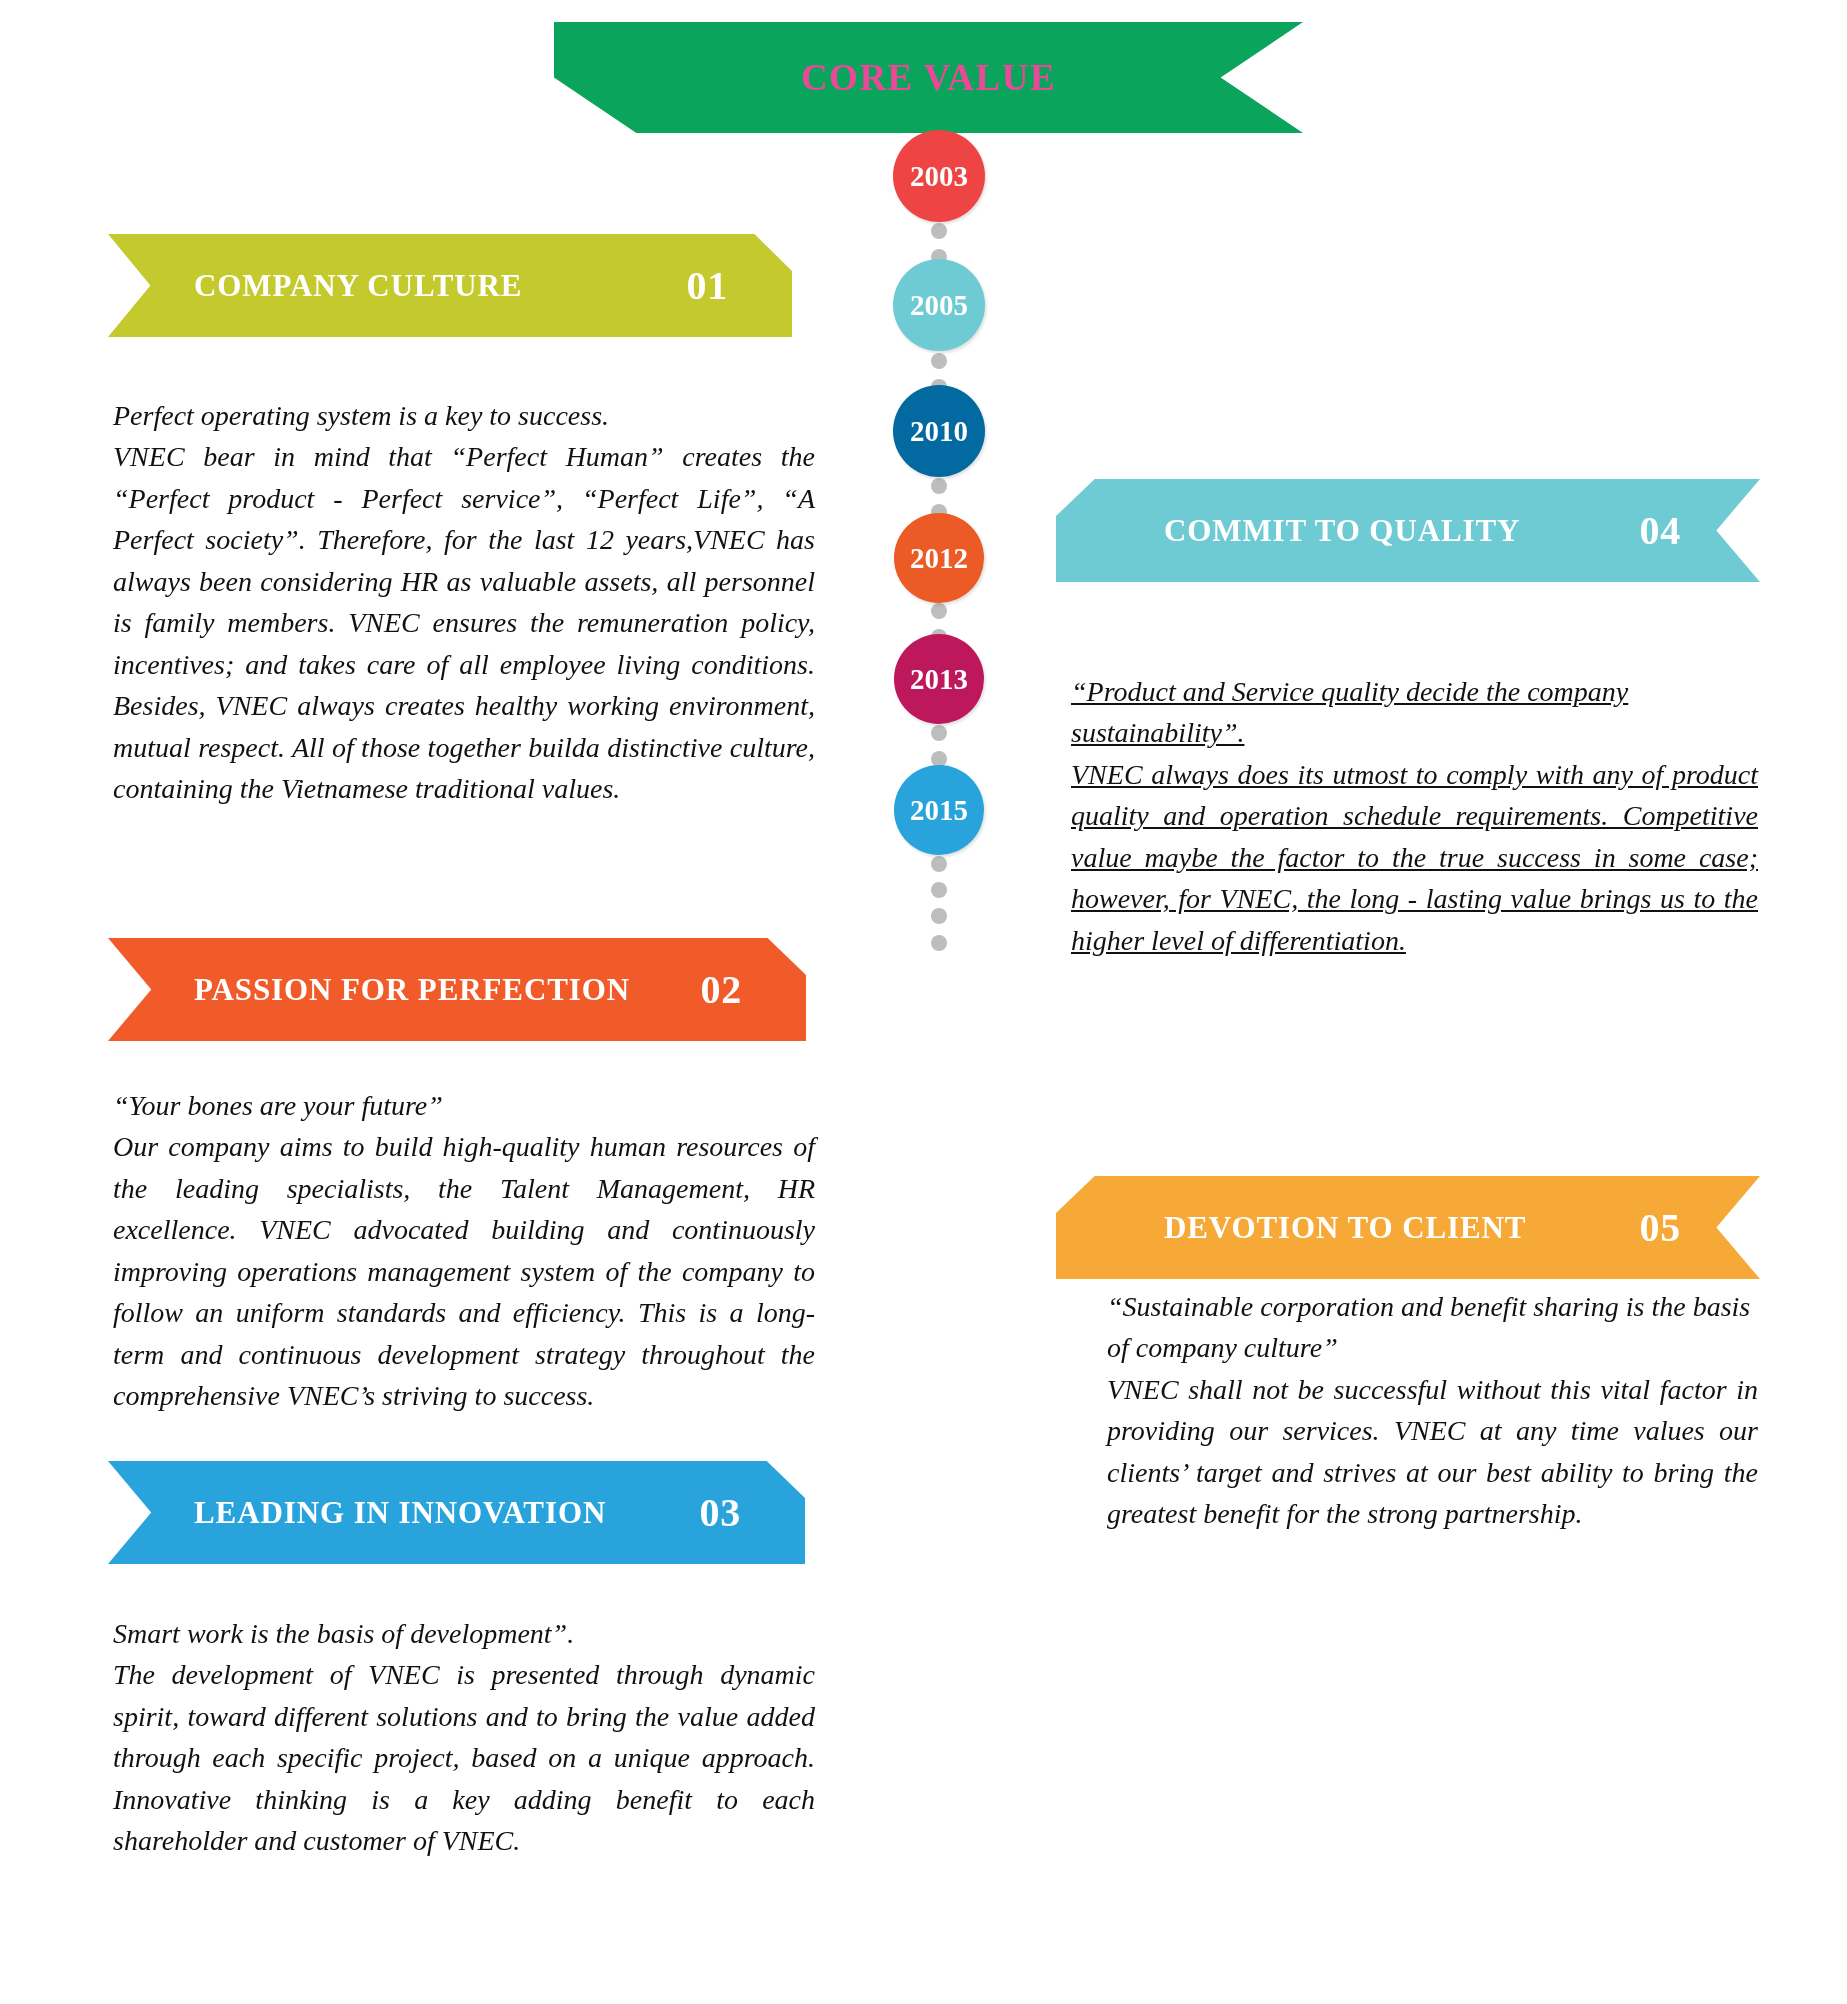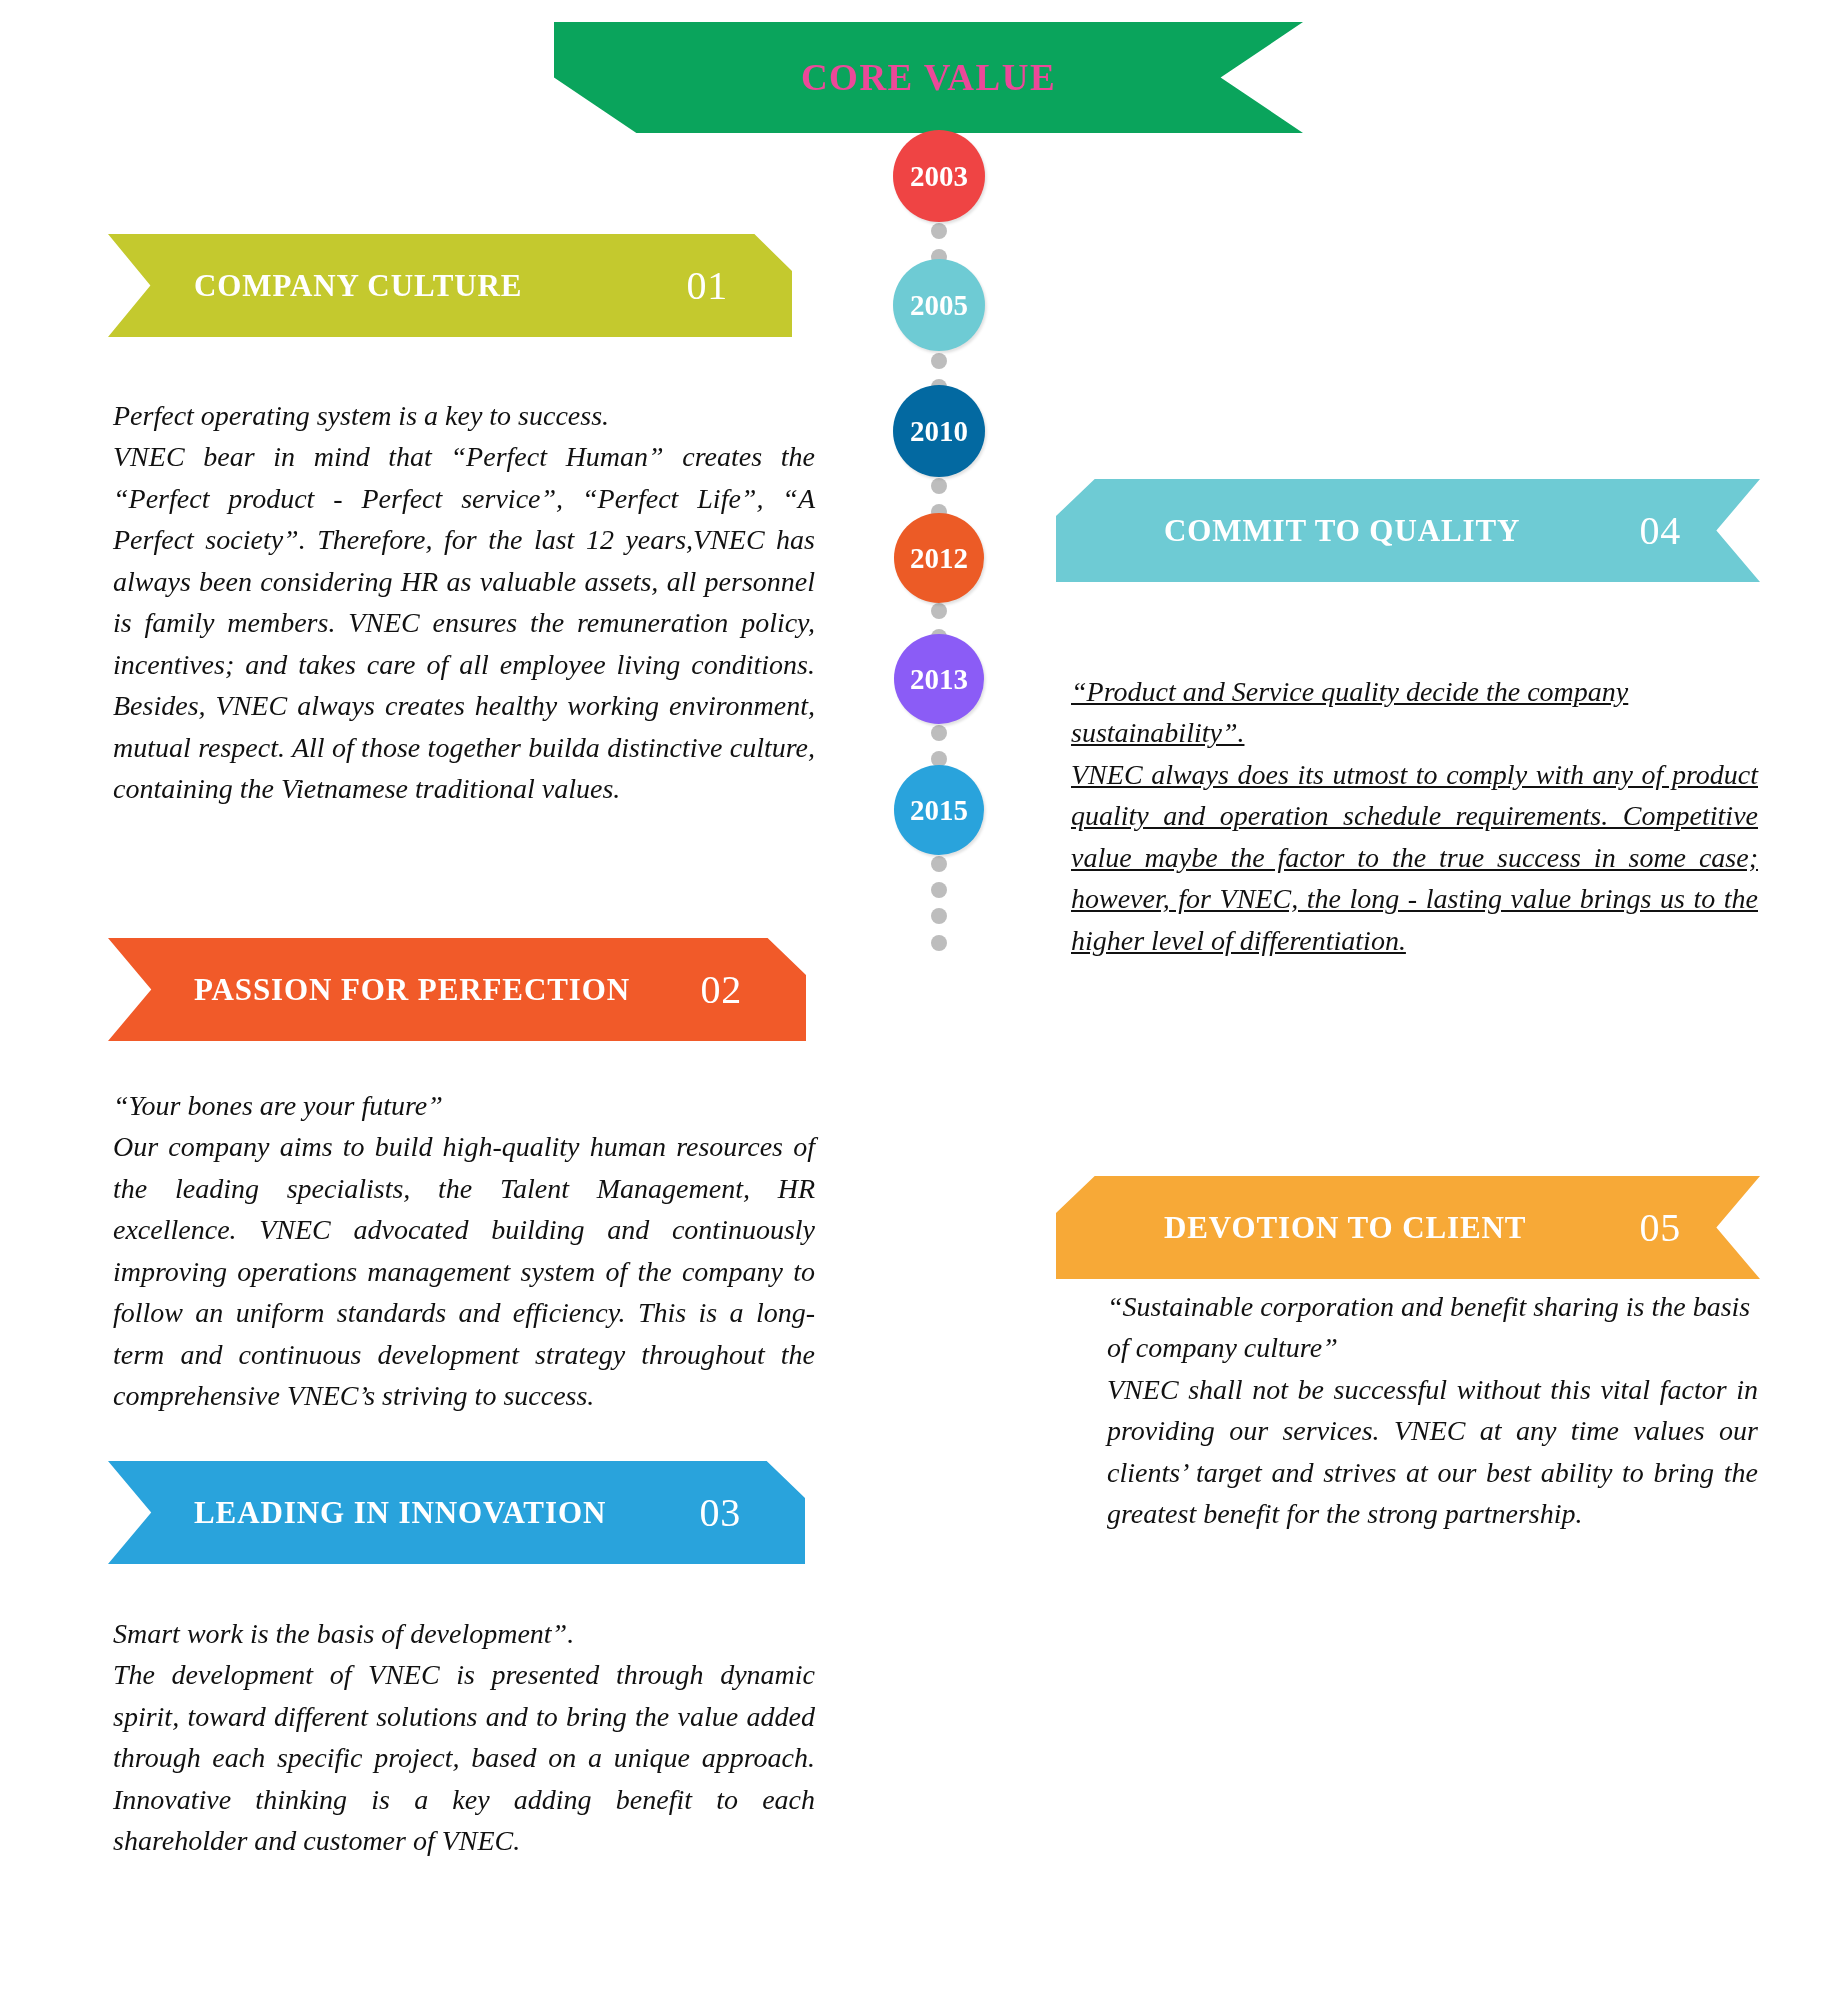--- a/index.html
+++ b/index.html
@@ -70,21 +70,21 @@
     color: #ffffff;
   }
   .banner .btitle {
     font-size: 31px;
     font-weight: bold;
     letter-spacing: 0.9px;
     white-space: nowrap;
   }
   .banner .bnum {
     font-size: 40px;
-    font-weight: normal;
+    font-weight: bold;
     letter-spacing: 0.7px;
   }
   .banner.left .brow { padding-left: 86px; padding-right: 64px; }
   .banner.right .brow { padding-left: 108px; padding-right: 79px; }
   .banner .spacer { flex: 1 1 auto; }
 
   
   .body-text {
     position: absolute;
     font-size: 28px;
@@ -221,20 +221,20 @@
     </div>
     <div class="tl-circle" style="width: 92px; height: 92px; left: 27px; top: 41px; background: rgb(110, 203, 212);">
       <span>2005</span>
     </div>
     <div class="tl-circle" style="width: 92px; height: 92px; left: 27px; top: 167px; background: #0369a1;">
       <span>2010</span>
     </div>
     <div class="tl-circle" style="width: 90px; height: 90px; left: 28px; top: 295px; background: rgb(236, 91, 38);">
       <span>2012</span>
     </div>
-    <div class="tl-circle" style="width: 90px; height: 90px; left: 28px; top: 416px; background: #8b5cf6;">
+    <div class="tl-circle" style="width: 90px; height: 90px; left: 28px; top: 416px; background: #be185d;">
       <span>2013</span>
     </div>
     <div class="tl-circle" style="width: 90px; height: 90px; left: 28px; top: 547px; background: rgb(41, 163, 220);">
       <span>2015</span>
     </div>
   </div>
 
 
 </body></html>

